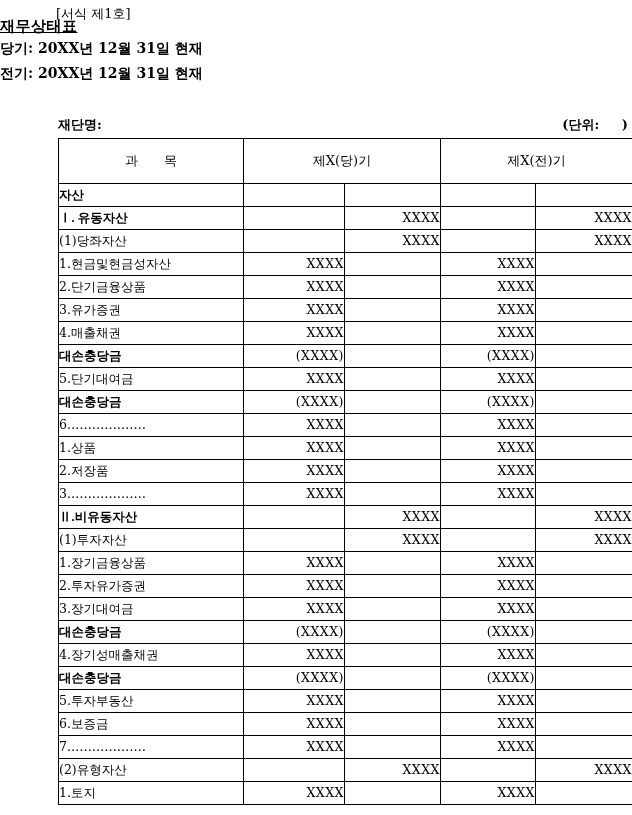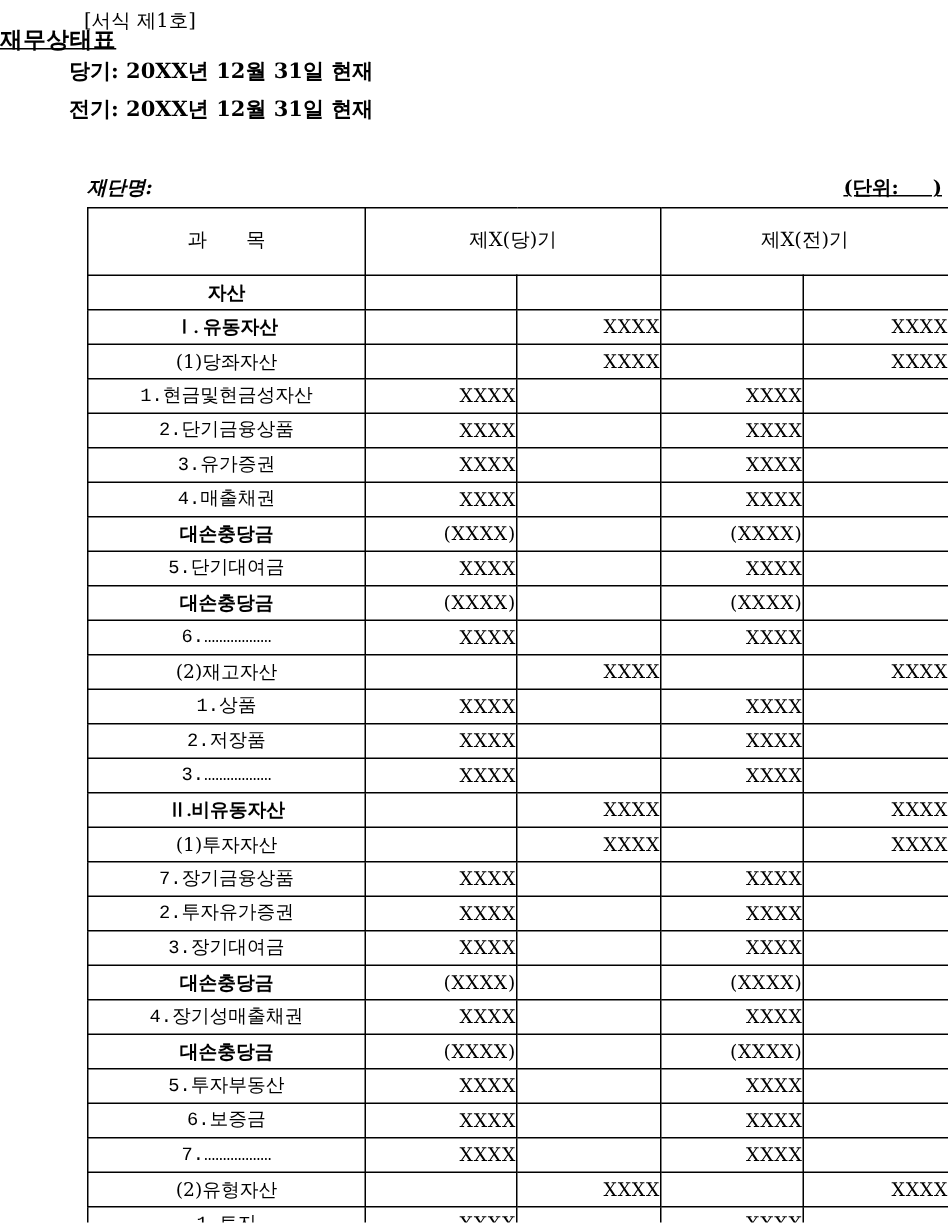--- a/index.html
+++ b/index.html
@@ -49,40 +49,38 @@
     letter-spacing: 0.5px;
     line-height: 20px;
     white-space: nowrap;
   }
   .date-line {
     font-size: 14px;
     font-weight: bold;
     line-height: 25px;
     letter-spacing: 0px;
     white-space: nowrap;
-    padding-left: 46px;
   }
 
   
   .meta-line {
     position: absolute;
     left: 58px;
     top: 116px;
     width: 574px;
     display: flex;
     justify-content: space-between;
     align-items: flex-end;
     font-size: 13px;
     font-weight: bold;
   }
-  .meta-entity { white-space: nowrap; font-style: italic; }
+  .meta-entity { white-space: nowrap; }
   .meta-unit {
     white-space: pre;
     padding-right: 4px;
-    text-decoration: underline;
   }
 
   
   .bs-table {
     position: absolute;
     left: 58px;
     top: 138px;
     width: 574px;
     border-collapse: collapse;
     table-layout: fixed;
@@ -114,34 +112,34 @@
   }
 
   
   col.c-name { width: 185px; }
   col.c-cur-a { width: 101px; }
   col.c-cur-b { width: 96px; }
   col.c-pre-a { width: 95px; }
   col.c-pre-b { width: 97px; }
 
   .cell-name {
-    text-align: center;
+    text-align: left;
     padding-left: 4px;
   }
   .cell-val {
     text-align: right;
     padding-right: 8px;
     letter-spacing: 0.5px;
   }
 
   
   .lv-h    { padding-left: 6px;  font-weight: bold; }
   .lv-1    { padding-left: 10px; font-weight: bold; font-family: Liberation Serif, serif; }
   .lv-2    { padding-left: 12px; }
-  .lv-3    { padding-left: 26px; font-family: Liberation Mono, monospace; }
+  .lv-3    { padding-left: 26px; }
   .lv-4    { padding-left: 36px; font-weight: bold; }
 </style>
 </head>
 <body>
 
 <div class="page">
 
   <div class="form-tag">[서식 제1호]</div>
 
   <div class="title-block">
@@ -244,27 +242,20 @@
           <td class="cell-val"></td>
         </tr>
         <tr>
           <td class="cell-name lv-3">6.………………</td>
           <td class="cell-val">XXXX</td>
           <td class="cell-val"></td>
           <td class="cell-val">XXXX</td>
           <td class="cell-val"></td>
         </tr>
         <tr>
-          <td class="cell-name lv-2">(2)재고자산</td>
-          <td class="cell-val"></td>
-          <td class="cell-val">XXXX</td>
-          <td class="cell-val"></td>
-          <td class="cell-val">XXXX</td>
-        </tr>
-        <tr>
           <td class="cell-name lv-3">1.상품</td>
           <td class="cell-val">XXXX</td>
           <td class="cell-val"></td>
           <td class="cell-val">XXXX</td>
           <td class="cell-val"></td>
         </tr>
         <tr>
           <td class="cell-name lv-3">2.저장품</td>
           <td class="cell-val">XXXX</td>
           <td class="cell-val"></td>
@@ -286,21 +277,21 @@
           <td class="cell-val">XXXX</td>
         </tr>
         <tr>
           <td class="cell-name lv-2">(1)투자자산</td>
           <td class="cell-val"></td>
           <td class="cell-val">XXXX</td>
           <td class="cell-val"></td>
           <td class="cell-val">XXXX</td>
         </tr>
         <tr>
-          <td class="cell-name lv-3">7.장기금융상품</td>
+          <td class="cell-name lv-3">1.장기금융상품</td>
           <td class="cell-val">XXXX</td>
           <td class="cell-val"></td>
           <td class="cell-val">XXXX</td>
           <td class="cell-val"></td>
         </tr>
         <tr>
           <td class="cell-name lv-3">2.투자유가증권</td>
           <td class="cell-val">XXXX</td>
           <td class="cell-val"></td>
           <td class="cell-val">XXXX</td>

